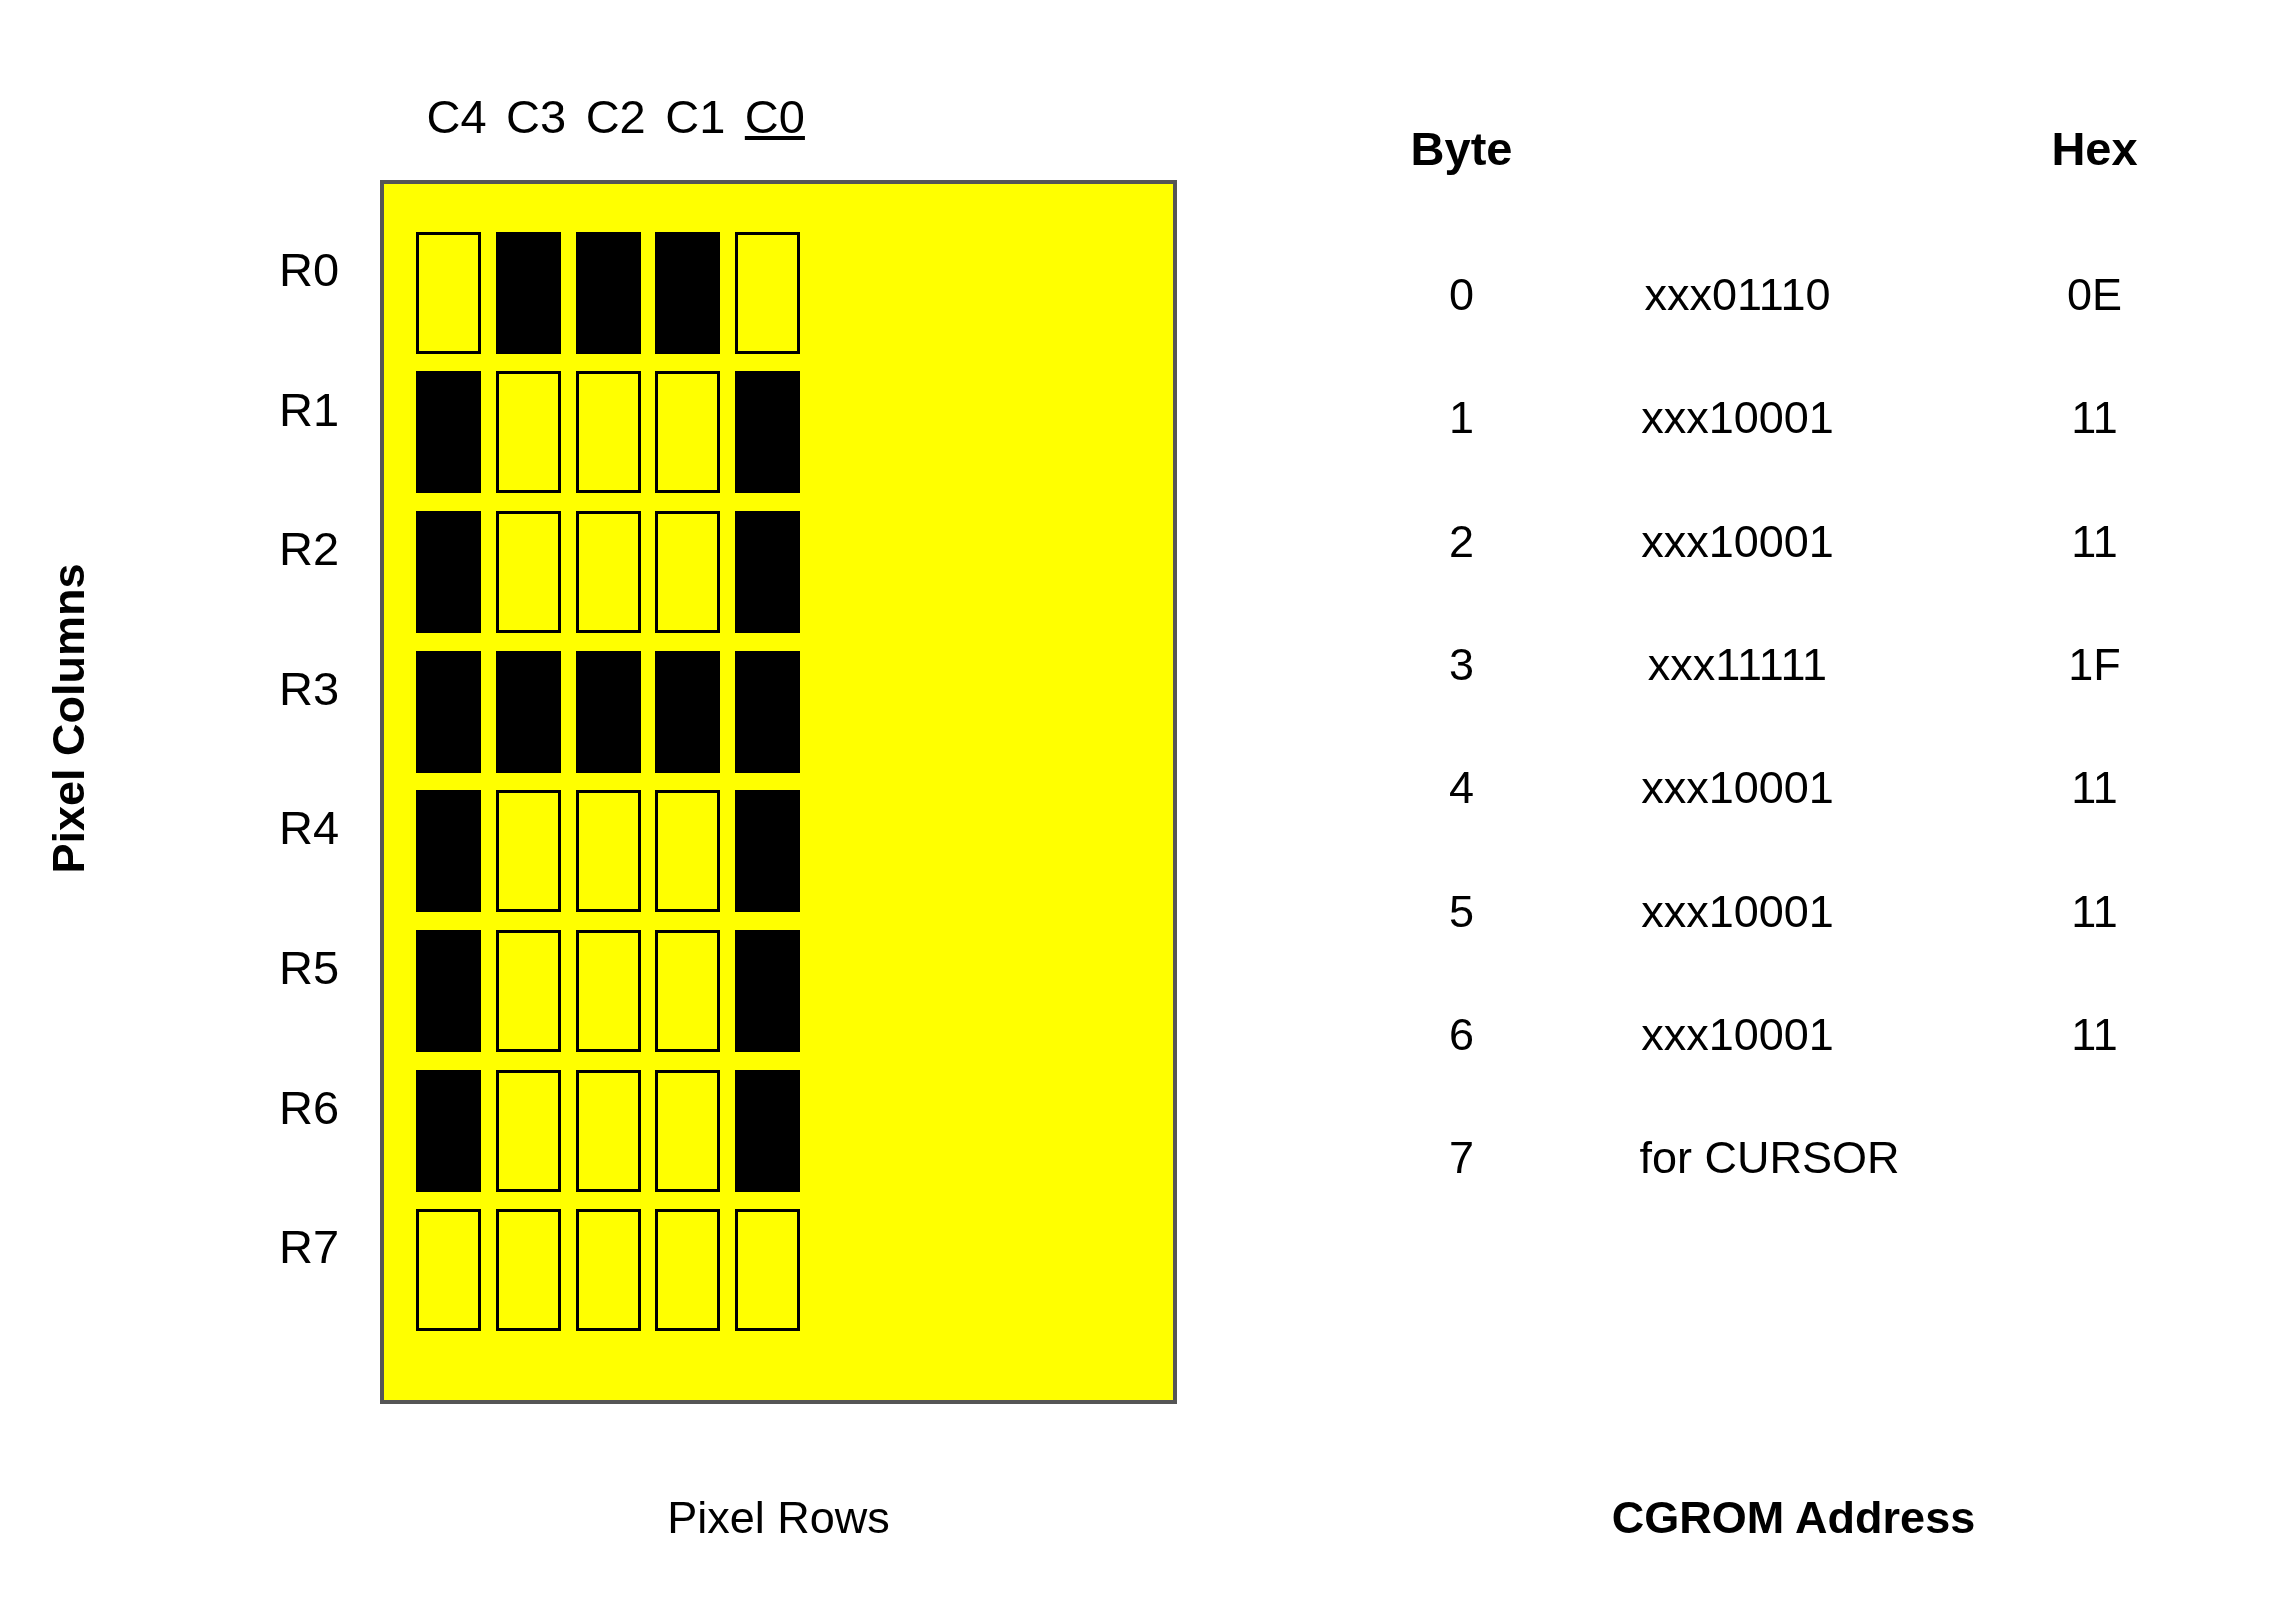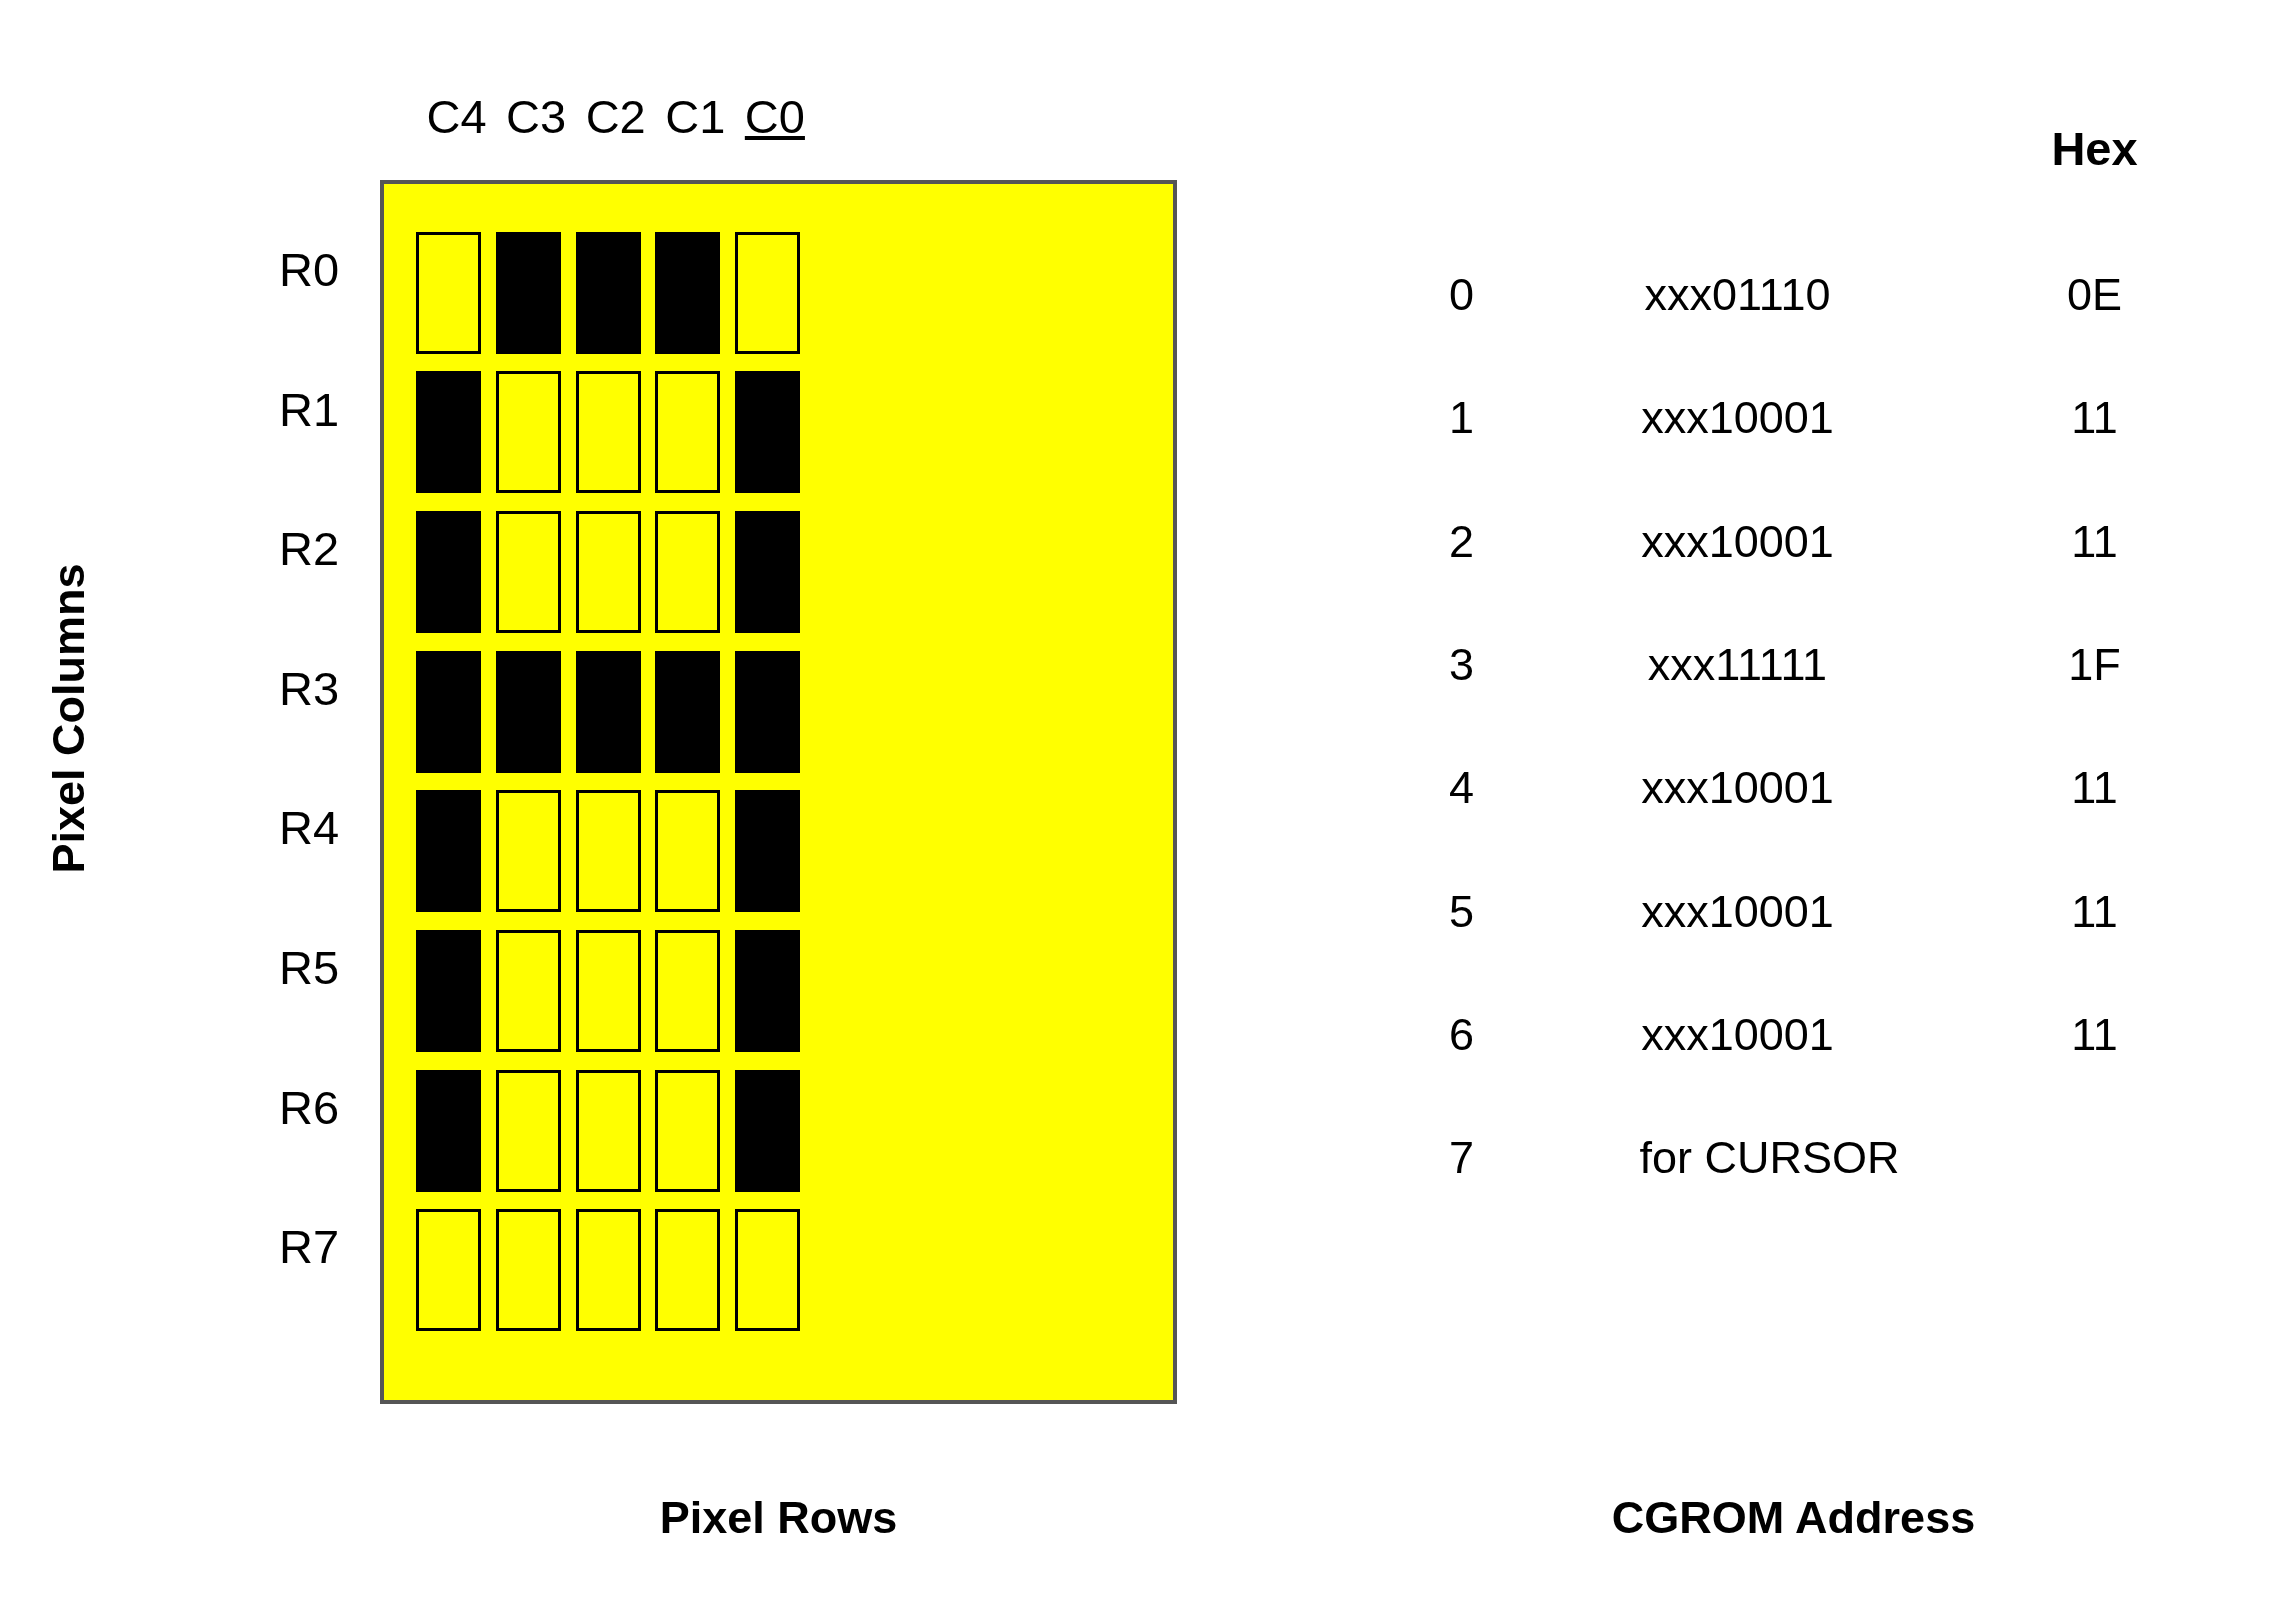--- a/index.html
+++ b/index.html
@@ -100,21 +100,21 @@
   .pixel-cell.on  { background: #000000; }
 
   
   #pixel-rows-label {
     position: absolute;
     left: 380px;
     top: 1492px;
     width: 797px;
     text-align: center;
     font-size: 45px;
-    font-weight: bold;
+    font-weight: normal;
     color: #000;
   }
 
   
   #cgrom-table {
     position: absolute;
     left: 1299px;
     top: 0;
     width: 974px;
     height: 1623px;
@@ -220,20 +220,21 @@
       <div class="pixel-cell off" style="left: 112px; top: 1025px; height: 122px;"></div>
       <div class="pixel-cell off" style="left: 192px; top: 1025px; height: 122px;"></div>
       <div class="pixel-cell off" style="left: 271px; top: 1025px; height: 122px;"></div>
       <div class="pixel-cell off" style="left: 351px; top: 1025px; height: 122px;"></div>
     </div>
 
   <div id="pixel-rows-label">Pixel Rows</div>
 </div>
 
 <div id="cgrom-table">
+  <div class="th col-byte">Byte</div>
   <div class="th col-hex">Hex</div>
 <div class="td col-byte" style="top: 268px;">0</div>
     <div class="td col-binary" style="top: 268px;">xxx01110</div>
     <div class="td col-hex" style="top: 268px;">0E</div>
     <div class="td col-byte" style="top: 391px;">1</div>
     <div class="td col-binary" style="top: 391px;">xxx10001</div>
     <div class="td col-hex" style="top: 391px;">11</div>
     <div class="td col-byte" style="top: 515px;">2</div>
     <div class="td col-binary" style="top: 515px;">xxx10001</div>
     <div class="td col-hex" style="top: 515px;">11</div>

